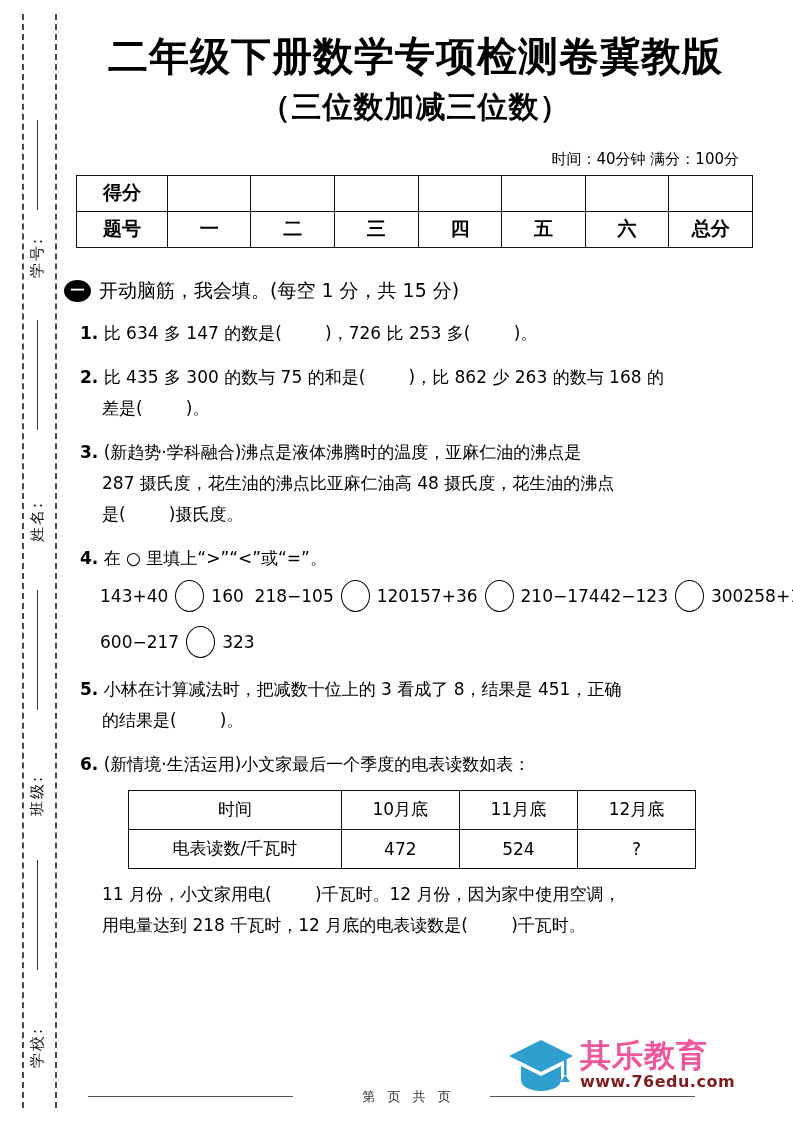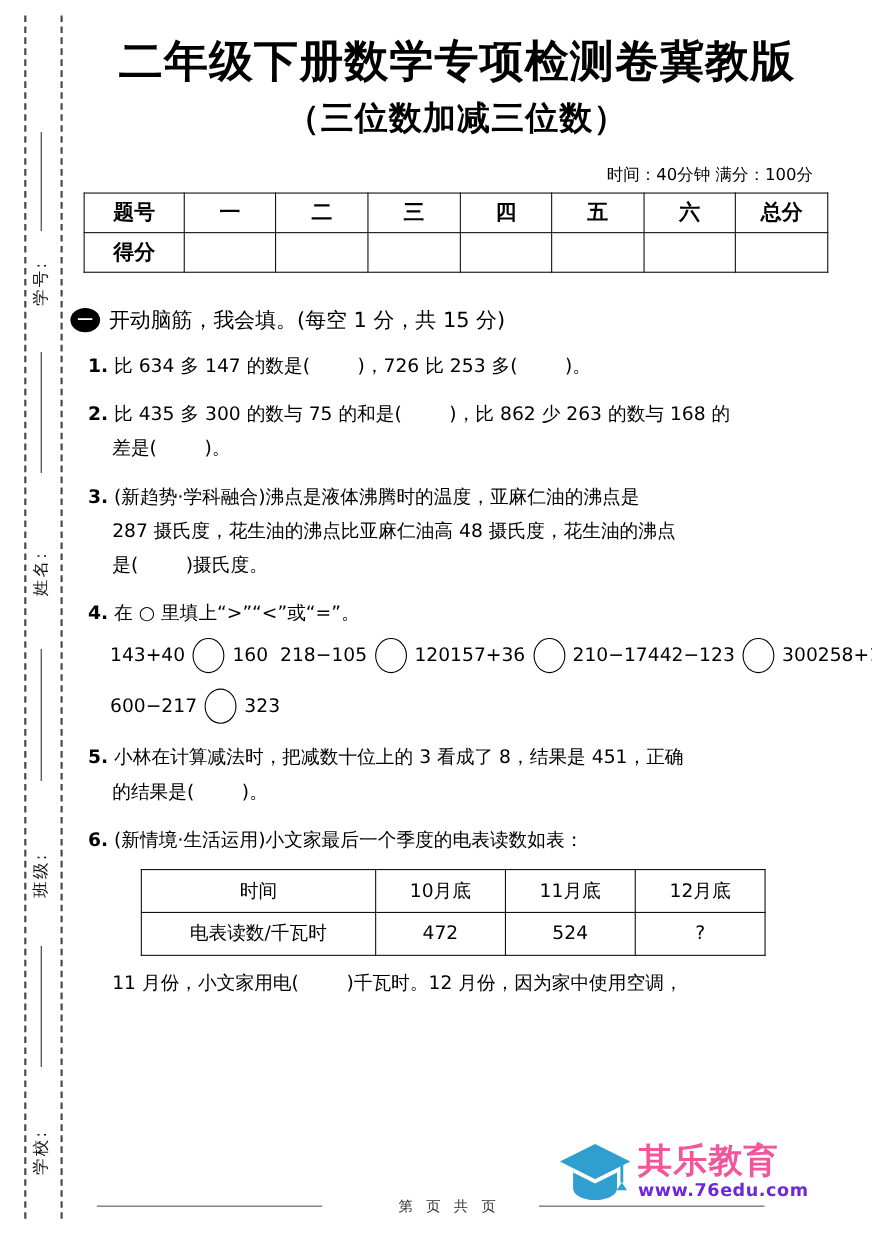--- a/index.html
+++ b/index.html
@@ -222,21 +222,21 @@
   .logo-name {
     font-size: 31px;
     font-weight: bold;
     color: #f2559b;
     letter-spacing: 1px;
     line-height: 1.05;
   }
   .logo-url {
     font-size: 16px;
     font-weight: bold;
-    color: #6d28d9;
+    color: #7f1d1d;
     letter-spacing: 0.5px;
     margin-top: 1px;
   }
 
   
   .footer {
     position: absolute;
     left: 0;
     right: 0;
     top: 1088px;
@@ -278,39 +278,39 @@
   <div class="content">
 
     <h1 class="title-main">二年级下册数学专项检测卷冀教版</h1>
     <h2 class="title-sub">（三位数加减三位数）</h2>
 
     <div class="exam-meta">时间：40分钟  满分：100分</div>
 
     <div class="score-table-wrap">
       <table class="score-table">
         <tbody>
+          <tr>
+            <td class="label-cell">得分</td>
+            <td></td>
+            <td></td>
+            <td></td>
+            <td></td>
+            <td></td>
+            <td></td>
+            <td></td>
+          </tr>
           <tr>
             <td class="label-cell">题号</td>
             <td>一</td>
             <td>二</td>
             <td>三</td>
             <td>四</td>
             <td>五</td>
             <td>六</td>
             <td>总分</td>
-          </tr>
-          <tr>
-            <td class="label-cell">得分</td>
-            <td></td>
-            <td></td>
-            <td></td>
-            <td></td>
-            <td></td>
-            <td></td>
-            <td></td>
           </tr>
         </tbody>
       </table>
     </div>
 
     <div class="section-head">
       <span class="section-badge">一</span>
       <span class="section-title">开动脑筋，我会填。(每空 1 分，共 15 分)</span>
     </div>
 
@@ -388,20 +388,21 @@
                 <td class="wide">电表读数/千瓦时</td>
                 <td>472</td>
                 <td>524</td>
                 <td>?</td>
               </tr>
             </tbody>
           </table>
         </div>
 
         <div class="q-line indent">11 月份，小文家用电(        )千瓦时。12 月份，因为家中使用空调，</div>
+        <div class="q-line indent">用电量达到 218 千瓦时，12 月底的电表读数是(        )千瓦时。</div>
       </div>
 
     </div>
   </div>
 
   <div class="logo">
     <span class="logo-cap">
       <svg viewBox="0 0 66 54" width="66" height="54" aria-hidden="true">
         <polygon points="33,2 65,18 33,34 1,18" fill="#2f9fd0"></polygon>
         <path d="M13,24 L13,42 C13,49 23,53 33,53 C43,53 53,49 53,42 L53,24 L33,34 Z" fill="#2f9fd0"></path>

